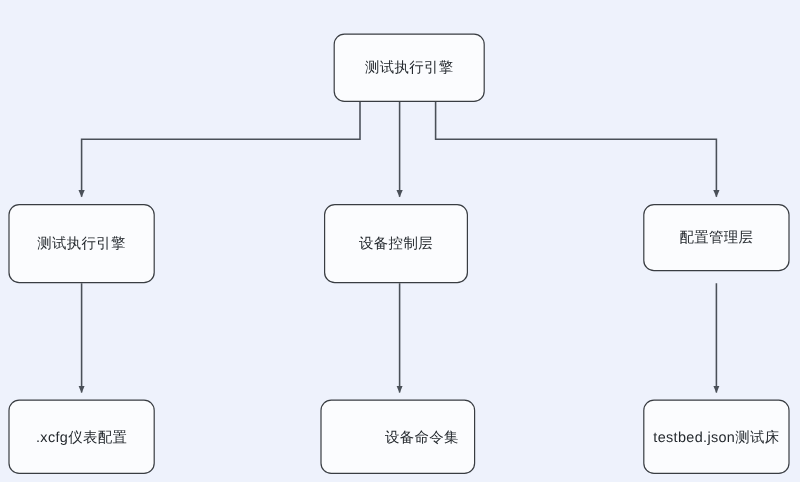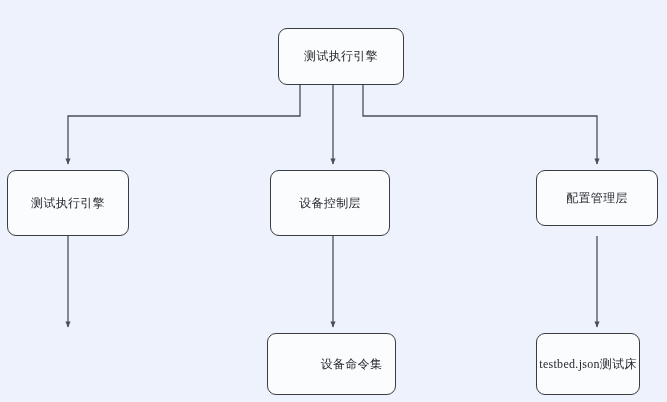--- a/index.html
+++ b/index.html
@@ -50,21 +50,21 @@
   }
   
   #node-root      { left: 278px; top: 8px;   width: 126px; height: 57px; margin-top: 20px; }
   
   #node-testcase  { left: 7px;   top: 170px; width: 122px; height: 66px; }
   #node-device    { left: 270px; top: 170px; width: 120px; height: 66px; }
   #node-config    { left: 536px; top: 170px; width: 122px; height: 56px; }
   
   #node-xcfg      { left: 7px;   top: 333px; width: 122px; height: 62px; }
   #node-cmdset    { left: 267px; top: 333px; width: 129px; height: 62px; padding-left: 40px; }
-  #node-testbed   { left: 536px; top: 333px; width: 104px; height: 62px; font-family: Liberation Serif, serif; }
+  #node-testbed   { left: 536px; top: 333px; width: 122px; height: 62px; }
 </style>
 </head>
 <body>
 
 <div id="diagram">
 
   <svg id="edge-layer" viewBox="0 0 667 402" width="667" height="402" xmlns="http://www.w3.org/2000/svg">
     <defs>
       <marker id="arrowhead" markerWidth="7" markerHeight="7" refX="5.6" refY="3" orient="auto" markerUnits="userSpaceOnUse">
         <path d="M0,0.4 L6,3 L0,5.6 z" fill="#4a5058"></path>
@@ -93,20 +93,23 @@
   </div>
 
   <div class="node" id="node-device">
     <span class="node-label">设备控制层</span>
   </div>
 
   <div class="node" id="node-config">
     <span class="node-label">配置管理层</span>
   </div>
 
+  <div class="node" id="node-xcfg">
+    <span class="node-label">.xcfg仪表配置</span>
+  </div>
 
   <div class="node" id="node-cmdset">
     <span class="node-label">设备命令集</span>
   </div>
 
   <div class="node" id="node-testbed">
     <span class="node-label">testbed.json测试床</span>
   </div>
 
 </div>

